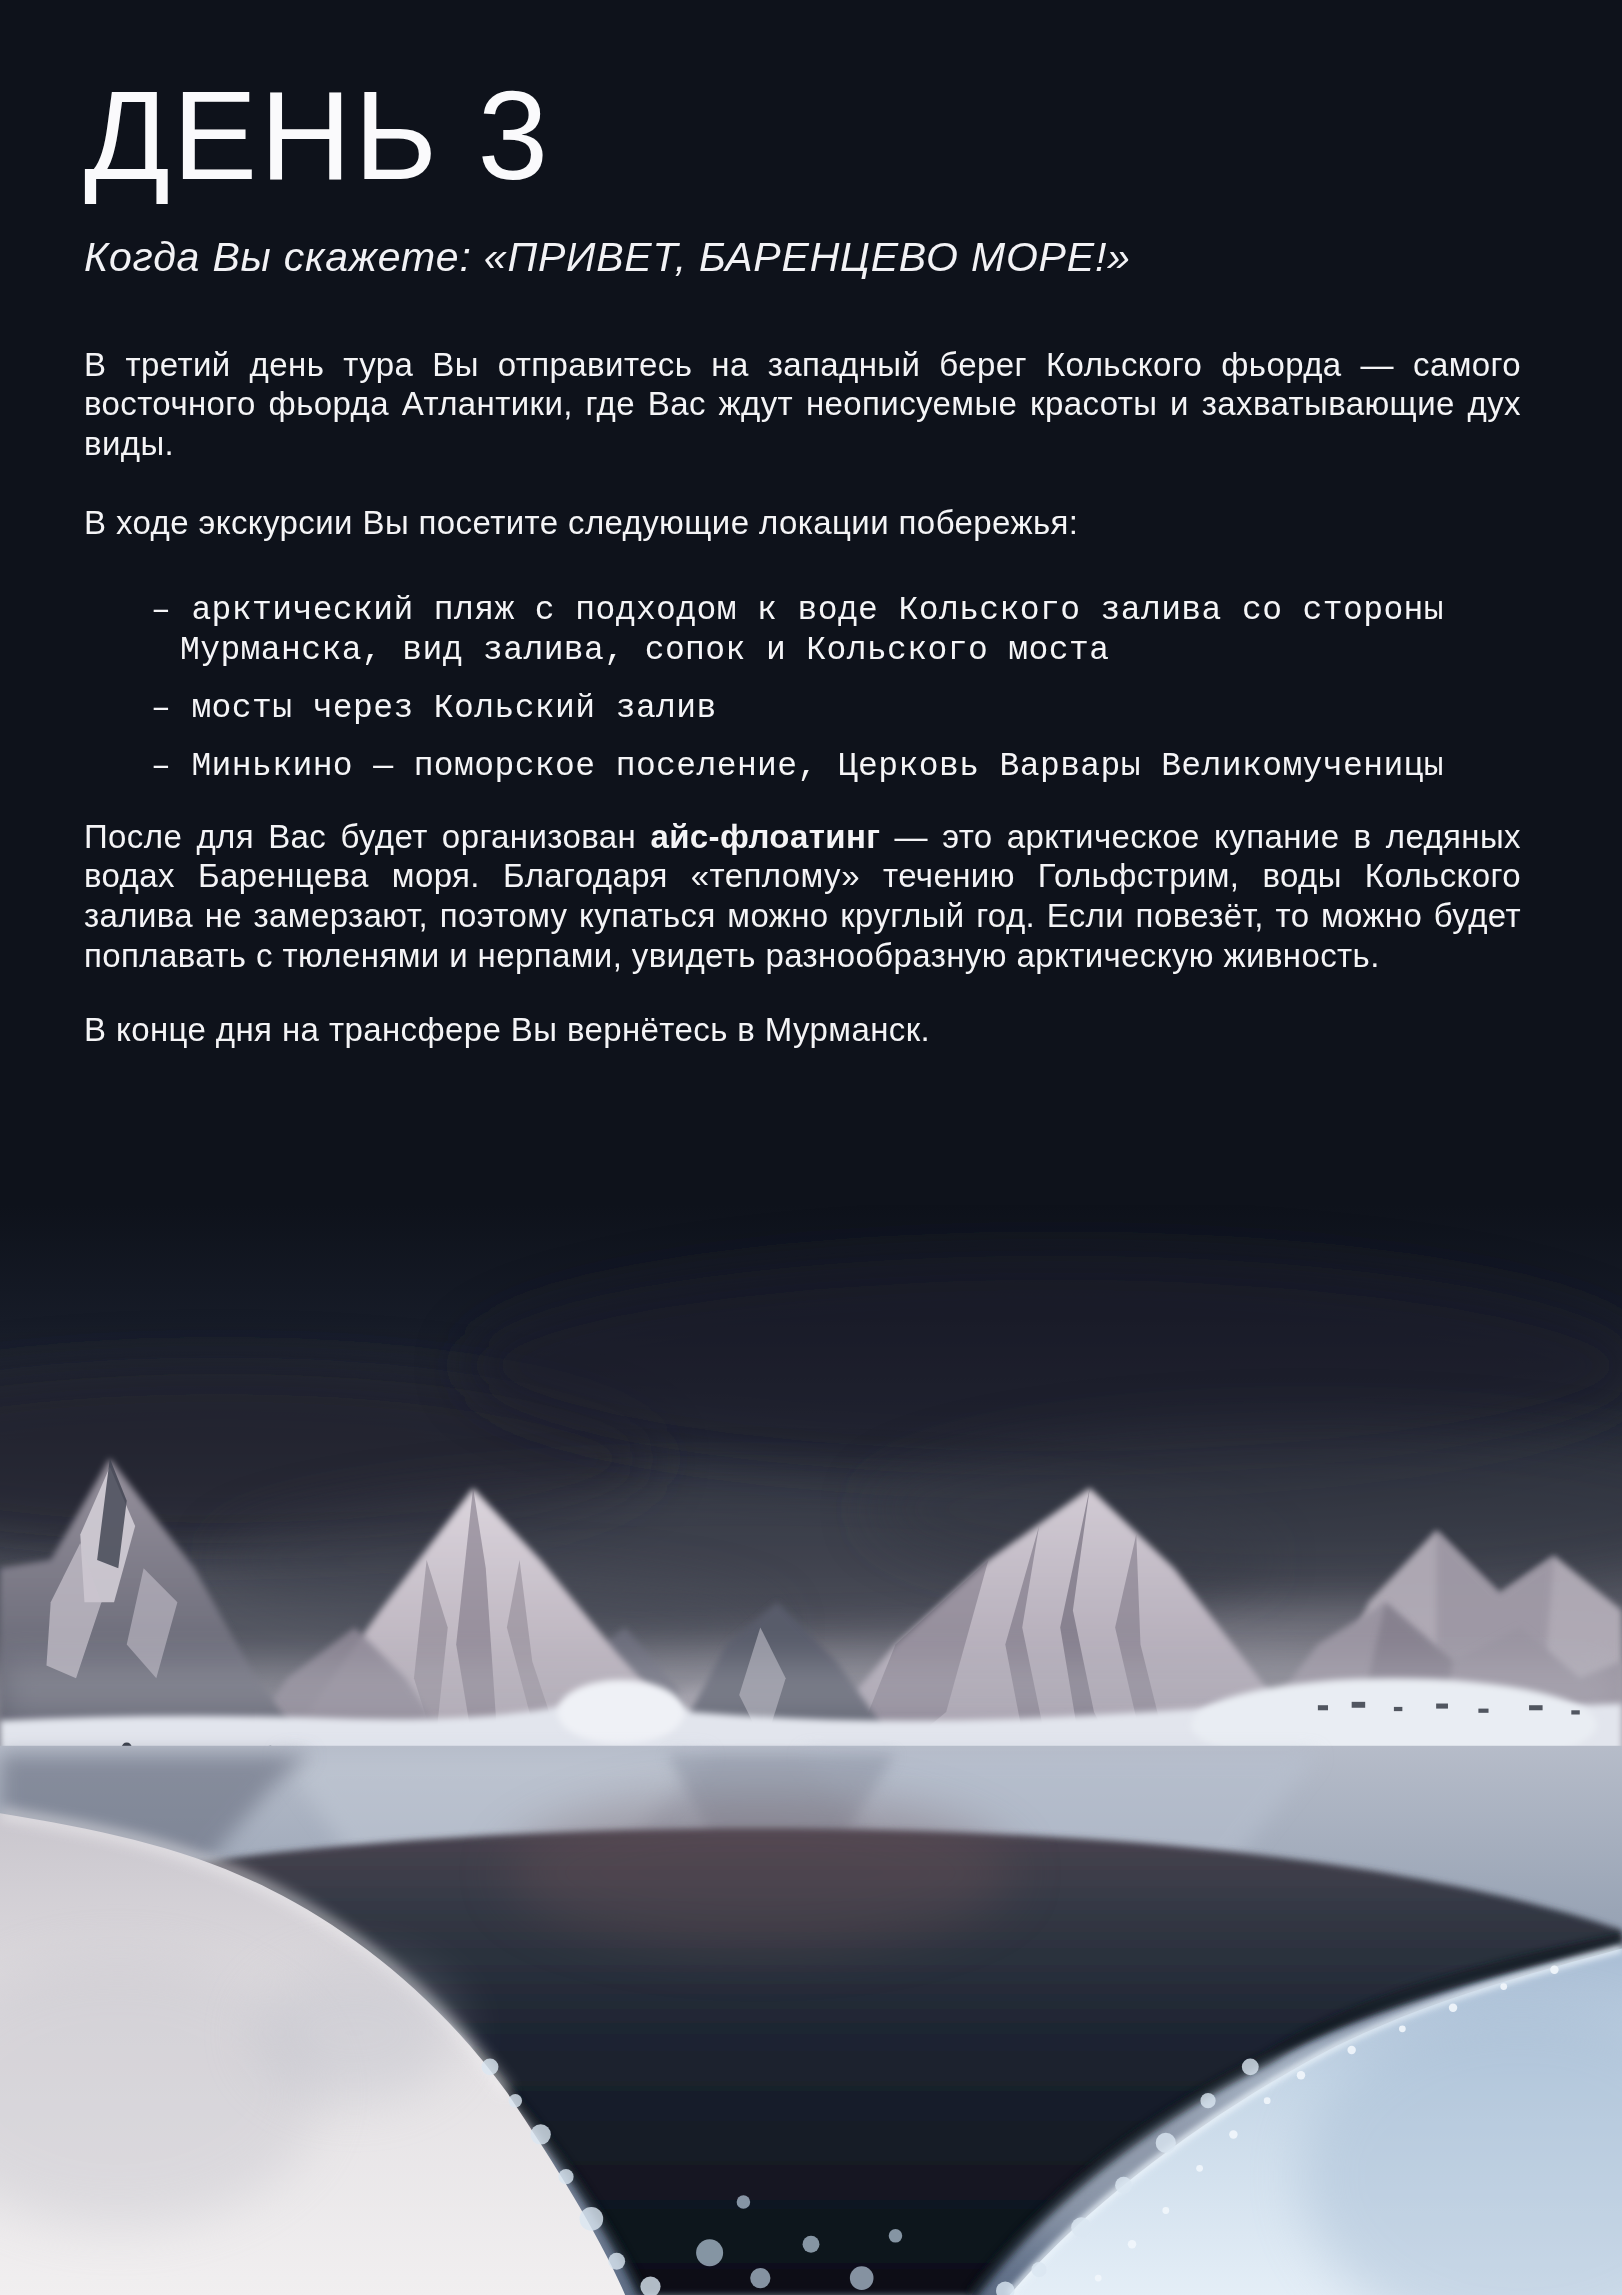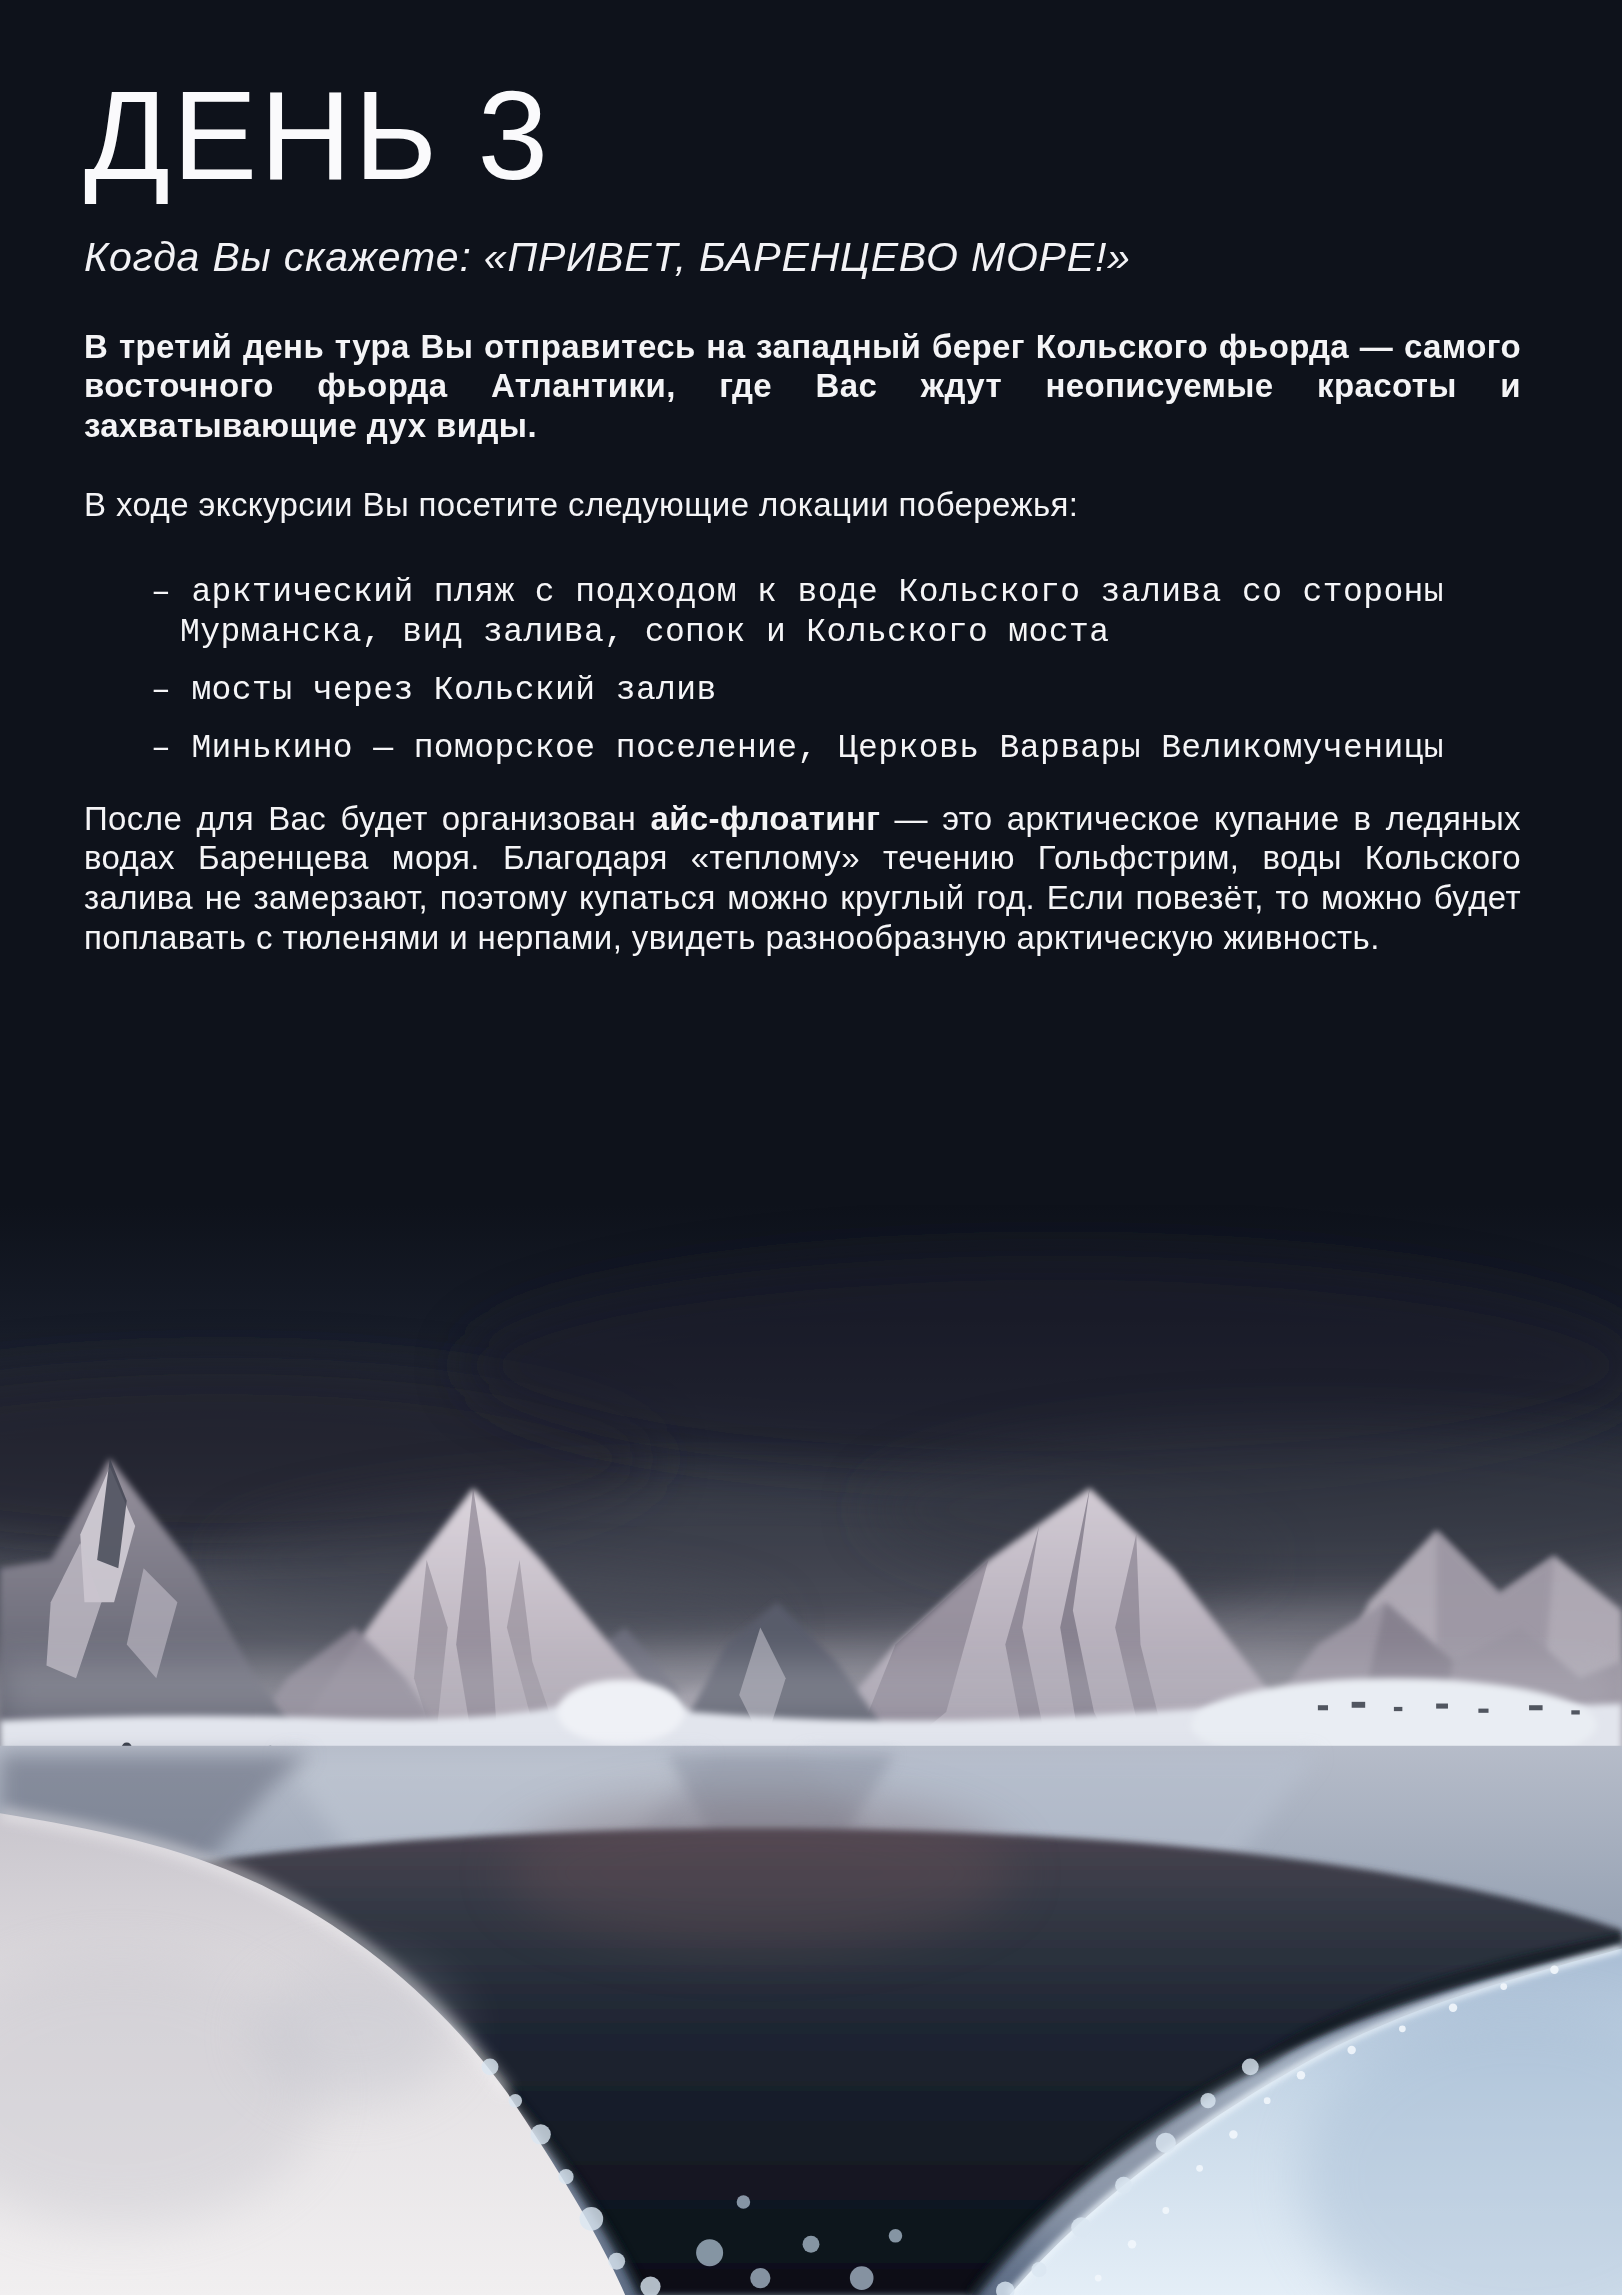--- a/index.html
+++ b/index.html
@@ -37,21 +37,21 @@
     font-size: 33px;
     line-height: 1.2;
     letter-spacing: 0.4px;
     color: #f4f4f6;
     margin: 0;
   }
   .just {
     text-align: justify;
     text-align-last: left;
   }
-  .p1 { margin-top: 45px; font-weight: bold; }
+  .p1 { margin-top: 63px; }
   .list-intro { margin-top: 39px; }
   ul.locations {
     list-style: none;
     margin: 49px 0 0 0;
     padding: 0;
     font-family: Liberation Mono, monospace;
   }
   ul.locations li {
     font-size: 33px;
     line-height: 1.2;
@@ -79,20 +79,21 @@
   <h1 class="title">ДЕНЬ 3</h1>
   <p class="subtitle">Когда Вы скажете: «ПРИВЕТ, БАРЕНЦЕВО МОРЕ!»</p>
   <p class="body-text just p1">В третий день тура Вы отправитесь на западный берег Кольского фьорда — самого восточного фьорда Атлантики, где Вас ждут неописуемые красоты и захватывающие дух виды.</p>
   <p class="body-text list-intro">В ходе экскурсии Вы посетите следующие локации побережья:</p>
   <ul class="locations">
     <li>– арктический пляж с подходом к воде Кольского залива со стороны Мурманска, вид залива, сопок и Кольского моста</li>
     <li>– мосты через Кольский залив</li>
     <li>– Минькино — поморское поселение, Церковь Варвары Великомученицы</li>
   </ul>
   <p class="body-text just p2"><span>После для Вас будет организован </span><strong>айс-флоатинг</strong><span> — это арктическое купание в ледяных водах Баренцева моря. Благодаря «теплому» течению Гольфстрим, воды Кольского залива не замерзают, поэтому купаться можно круглый год. Если повезёт, то можно будет поплавать с тюленями и нерпами, увидеть разнообразную арктическую живность.</span></p>
+  <p class="body-text closing">В конце дня на трансфере Вы вернётесь в Мурманск.</p>
 </main>
 
 <figure class="photo">
   <svg viewBox="0 0 1920 1290" preserveAspectRatio="none" xmlns="http://www.w3.org/2000/svg">
     <defs>
       <linearGradient id="skyGrad" x1="0" y1="0" x2="0" y2="1">
         <stop offset="0" stop-color="#0e121b"></stop>
         <stop offset="0.2" stop-color="#161b27"></stop>
         <stop offset="0.4" stop-color="#262b37"></stop>
         <stop offset="0.58" stop-color="#3f434e"></stop>

